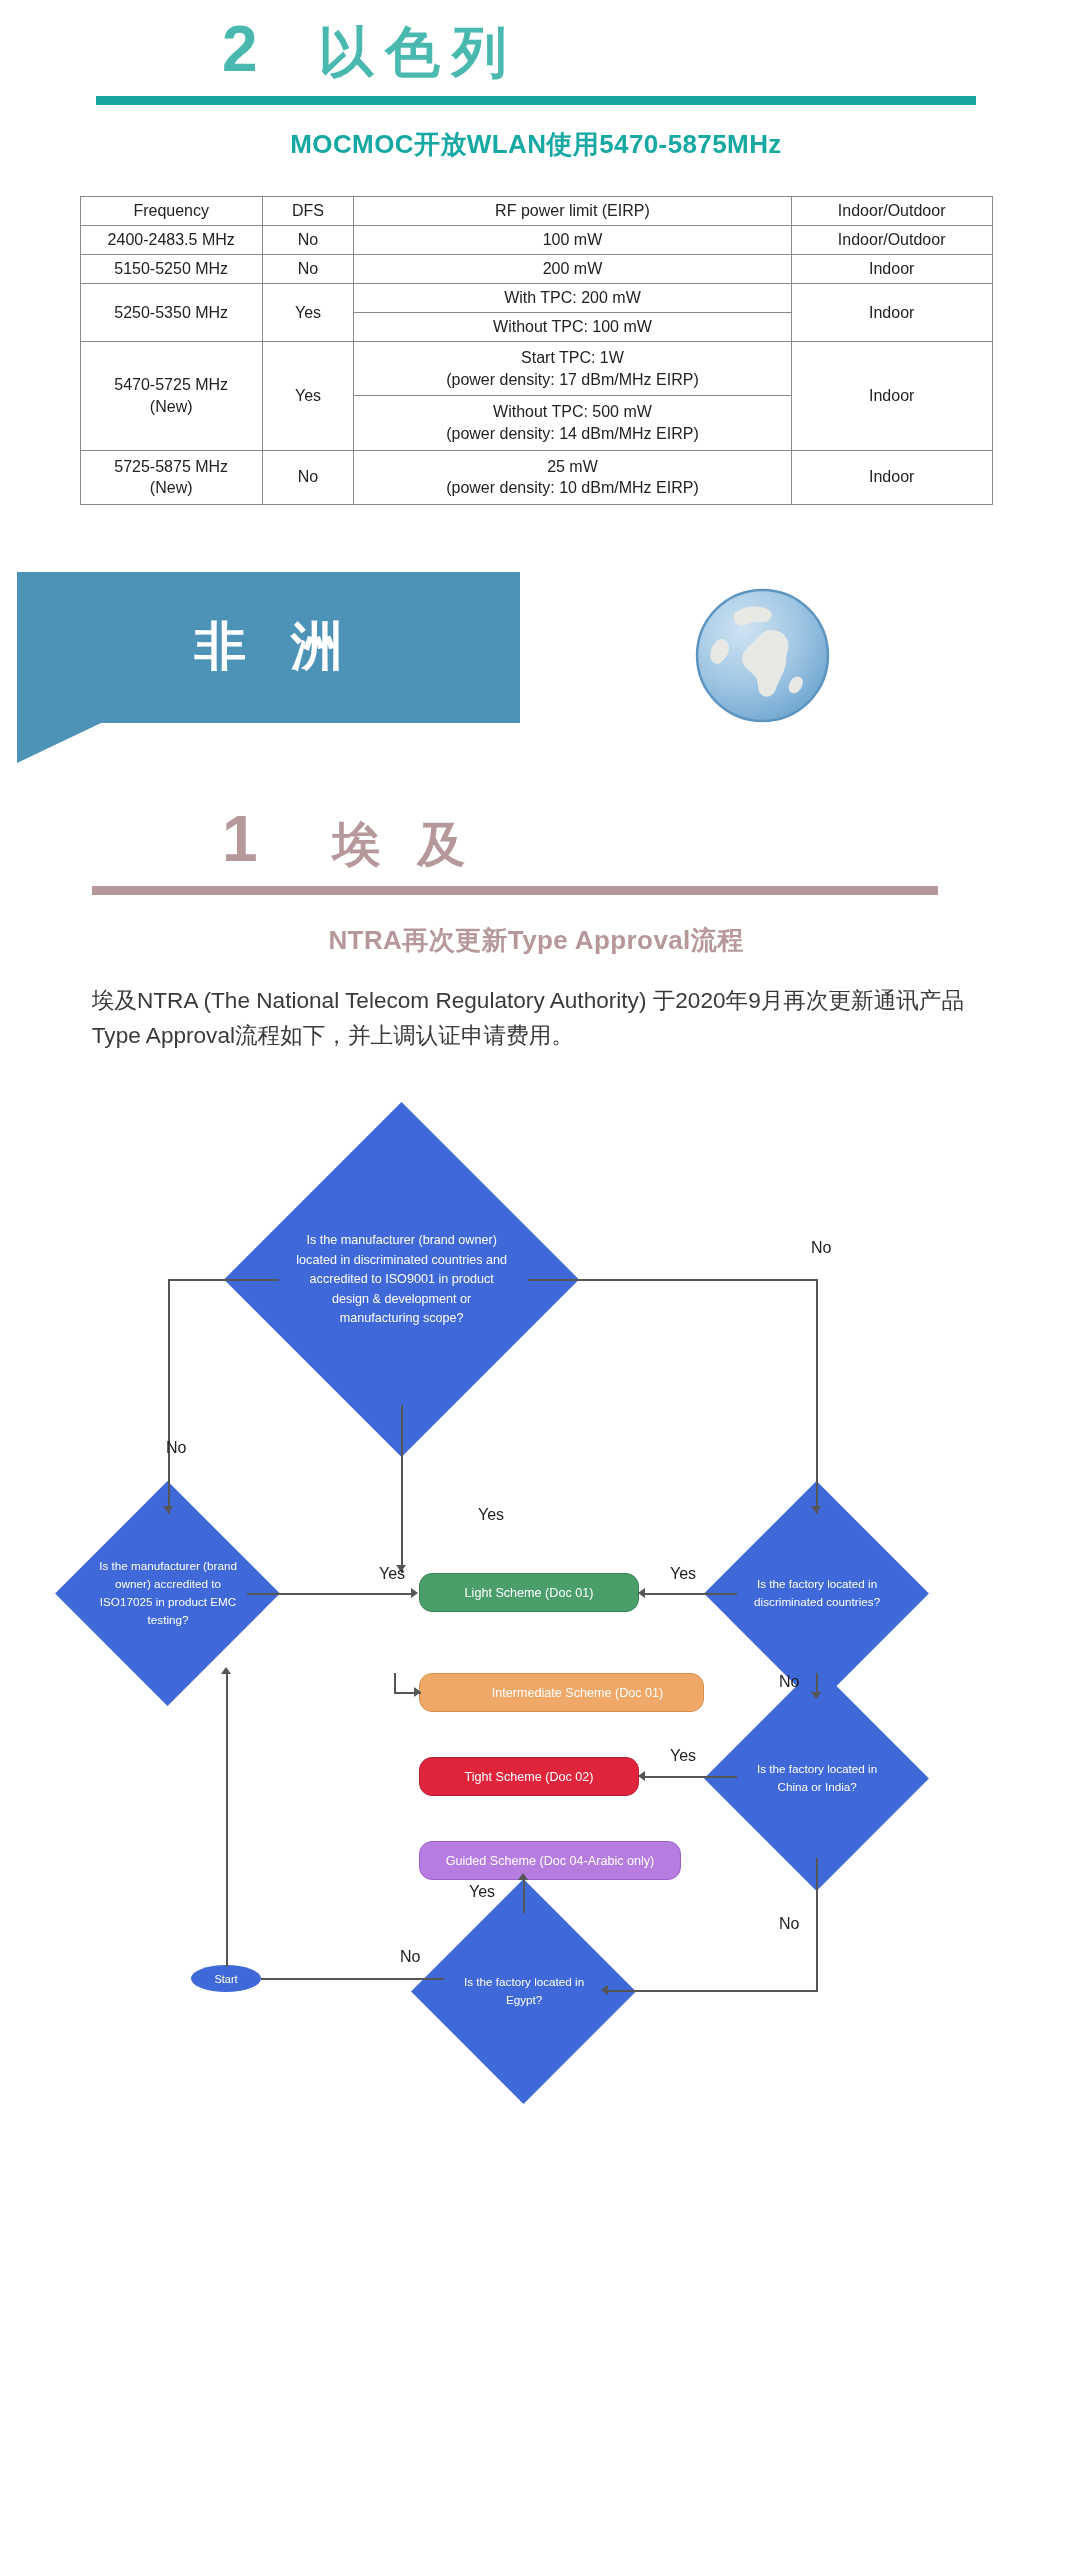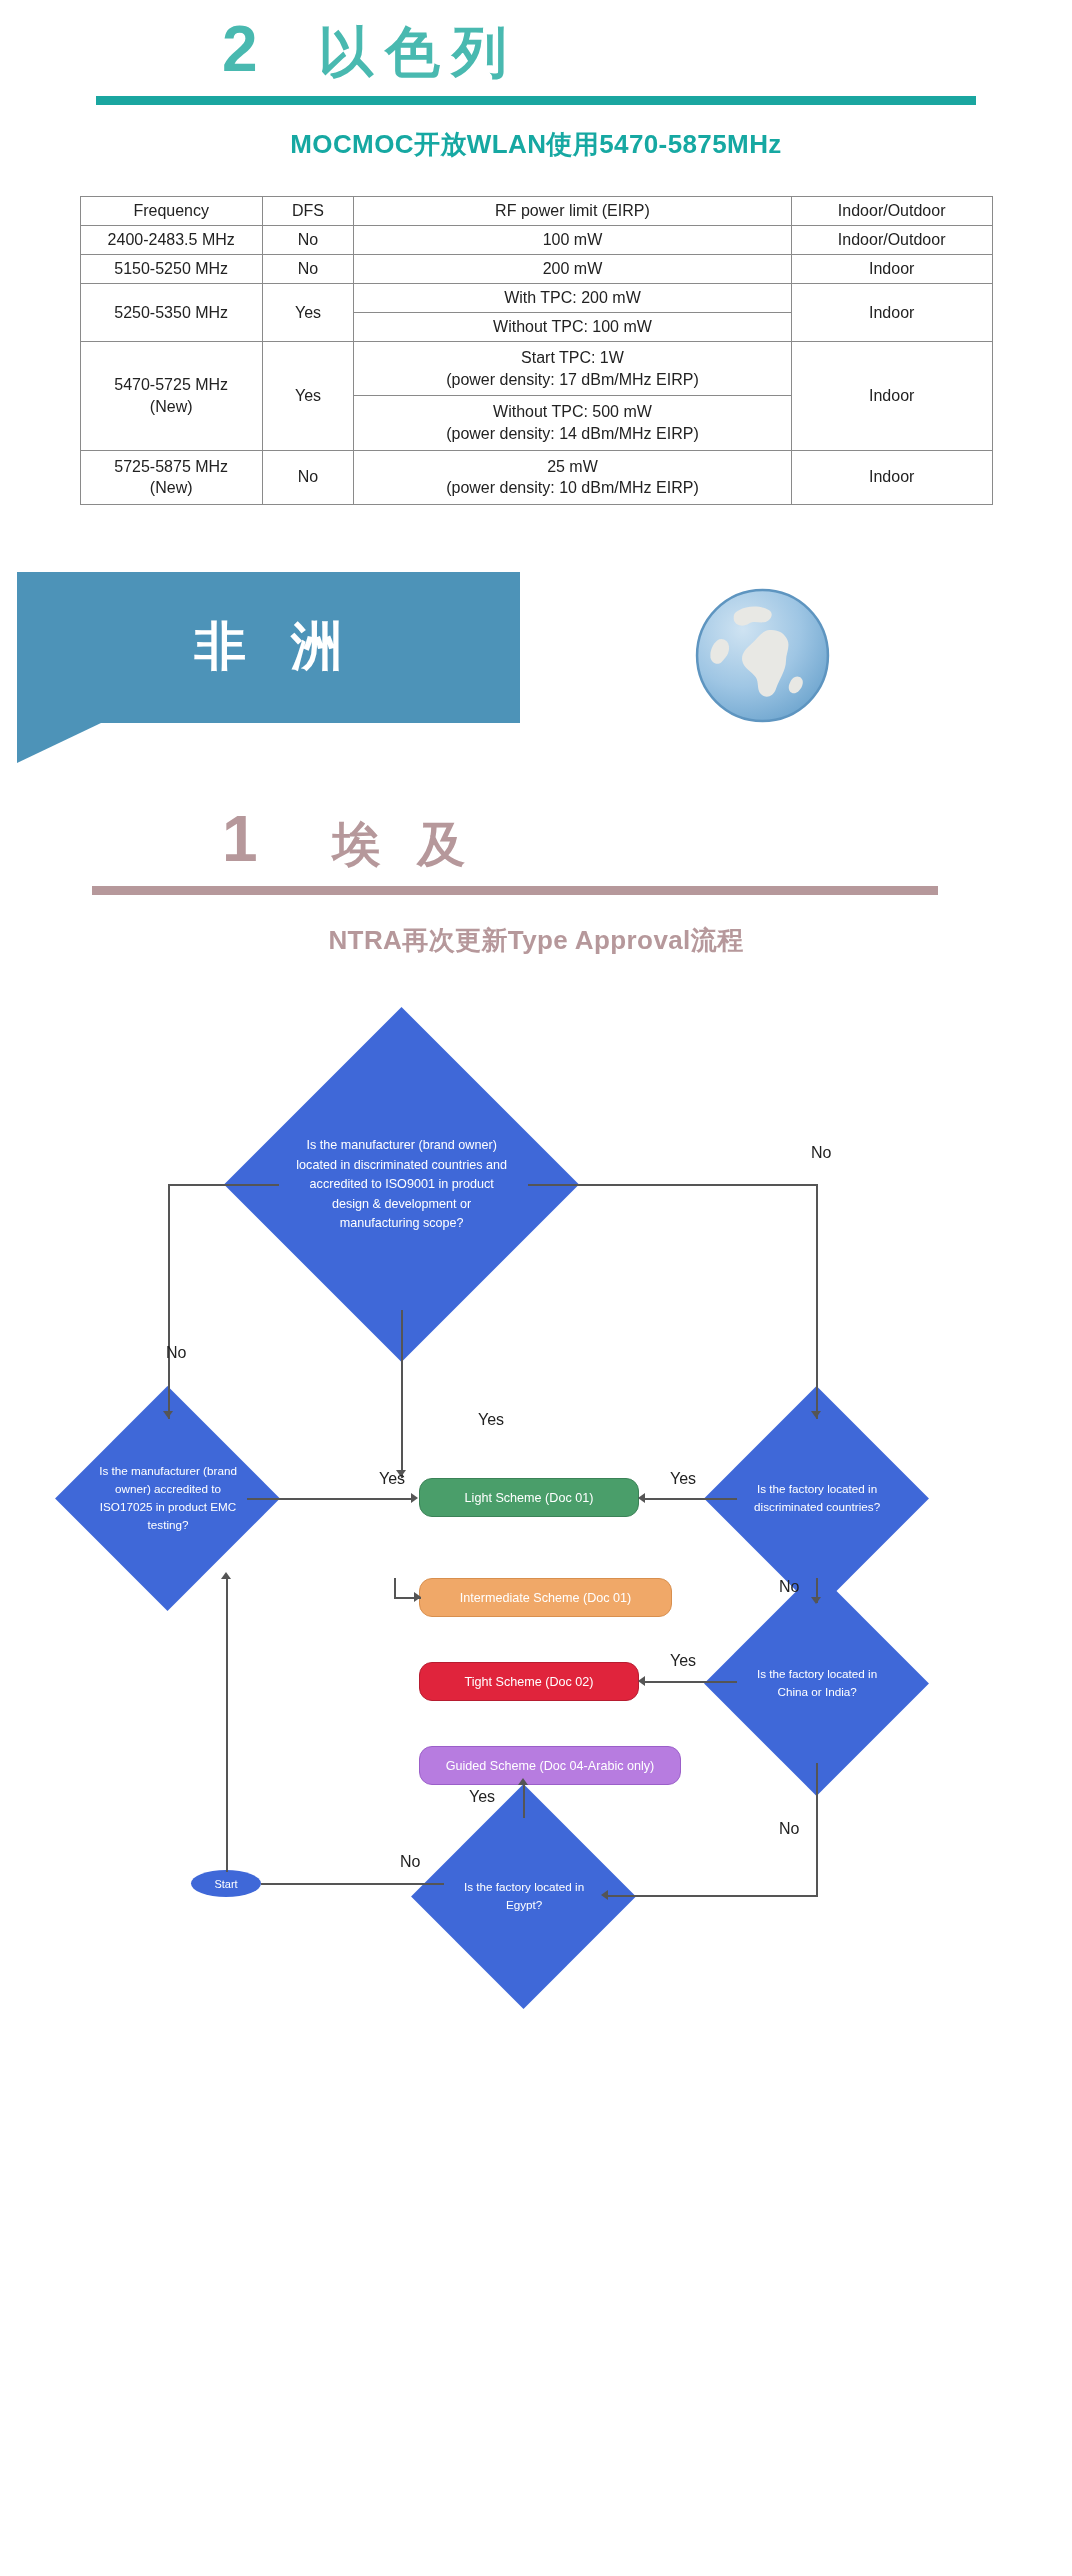--- a/index.html
+++ b/index.html
@@ -202,21 +202,21 @@
     position: absolute;
     border-radius: 13px;
     color: #ffffff;
     font-size: 12.6px;
     display: flex;
     align-items: center;
     justify-content: center;
     text-align: center;
   }
   .box-light { background: #4a9e6a; border: 0.8px solid #3b8257; }
-  .box-inter { background: #f0a868; border: 0.8px solid #d88f4e; }
+  .box-inter { background: #f0a868; border: 0.8px solid #d88f4e; padding-left: 32px; }
   .box-tight { background: #e0243c; border: 0.8px solid #b71c30; }
   .box-guided { background: #b77ce0; border: 0.8px solid #9b5fc9; }
   .start-oval {
     position: absolute;
     background: #3f68d8;
     border-radius: 50%;
     color: #fff;
     font-size: 11px;
     display: flex;
     align-items: center;
@@ -356,20 +356,21 @@
     <div class="sec-head">
       <div class="sec-head-row">
         <div class="sec-num-rose">1</div>
         <div class="sec-name-rose">埃 及</div>
       </div>
     </div>
     <div class="rule-rose"></div>
 
     <div class="sub-title-rose">NTRA再次更新Type Approval流程</div>
 
+    <div class="body-text">埃及NTRA (The National Telecom Regulatory Authority) 于2020年9月再次更新通讯产品Type Approval流程如下，并上调认证申请费用。</div>
 
     <div class="flow">
 
       <div class="diamond" style="left:276px; top:67px; width:251px; height:251px;">
         <div class="dtext">Is the manufacturer (brand owner) located in discriminated countries and accredited to ISO9001 in product design &amp; development or manufacturing scope?</div>
       </div>
 
       <div class="diamond d-small" style="left:88px; top:427px; width:159px; height:159px;">
         <div class="dtext">Is the manufacturer (brand owner) accredited to ISO17025 in product EMC testing?</div>
       </div>

